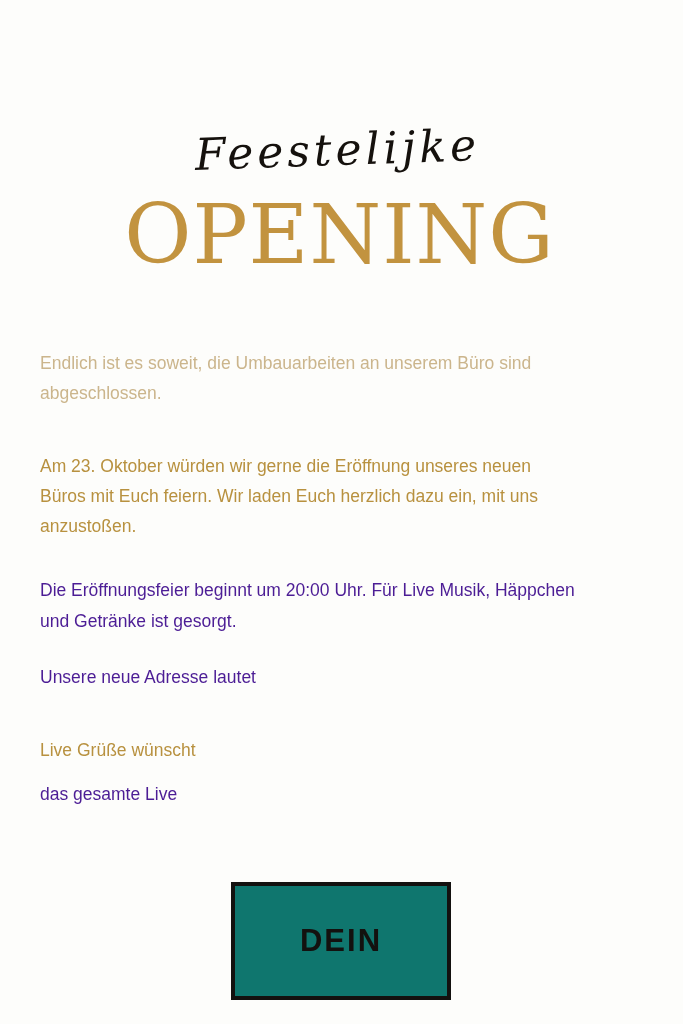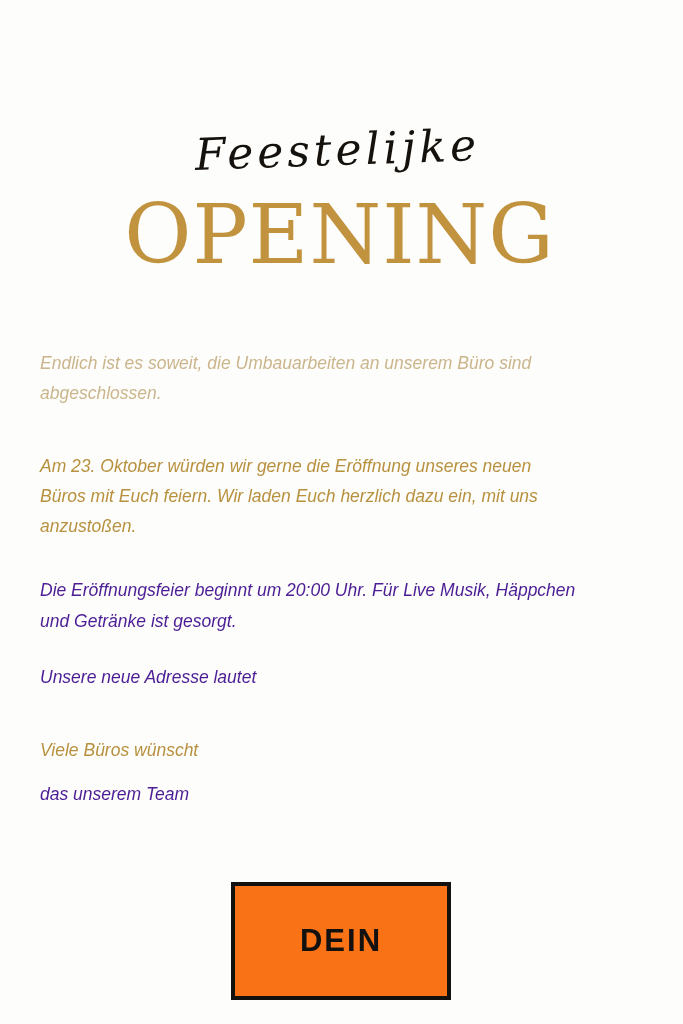--- a/index.html
+++ b/index.html
@@ -47,21 +47,20 @@
     margin-top: 22px;
     margin-left: -4px;
   }
 
   
   .body-copy {
     position: absolute;
     top: 348px;
     left: 40px;
     right: 40px;
-    font-style: italic;
   }
   .para {
     font-family: "Liberation Sans", sans-serif;
     font-size: 17.5px;
     line-height: 1.72;
     margin: 0 0 26px 0;
     font-weight: 400;
   }
   .para.tone-light { color: #cbb58c; }
   .para.tone-dark  { color: #b8913f; margin-top: 43px; }
@@ -70,21 +69,21 @@
   .para .line { display: block; }
 
   
   .logo-box {
     position: absolute;
     left: 231px;
     top: 882px;
     width: 220px;
     height: 118px;
     border: 4px solid #13110f;
-    background: #f97316;
+    background: #0f766e;
     display: flex;
     flex-direction: column;
     align-items: center;
     justify-content: center;
     box-sizing: border-box;
   }
   .logo-line {
     font-family: "Liberation Sans", sans-serif;
     font-weight: 700;
     font-size: 31px;
@@ -119,25 +118,25 @@
     <p class="para tone-mid">
       <span class="line">Die Eröffnungsfeier beginnt um 20:00 Uhr. Für Live Musik, Häppchen</span>
       <span class="line">und Getränke ist gesorgt.</span>
     </p>
 
     <p class="para tone-mid">
       <span class="line">Unsere neue Adresse lautet</span>
     </p>
 
     <p class="para tone-dark" style="margin-bottom:14px">
-      <span class="line">Viele Büros wünscht</span>
+      <span class="line">Live Grüße wünscht</span>
     </p>
 
     <p class="para tone-mid">
-      <span class="line">das unserem Team</span>
+      <span class="line">das gesamte Live</span>
     </p>
 
   </div>
 
   <div class="logo-box">
     <div class="logo-line">DEIN</div>
   </div>
 
 </div>
 

